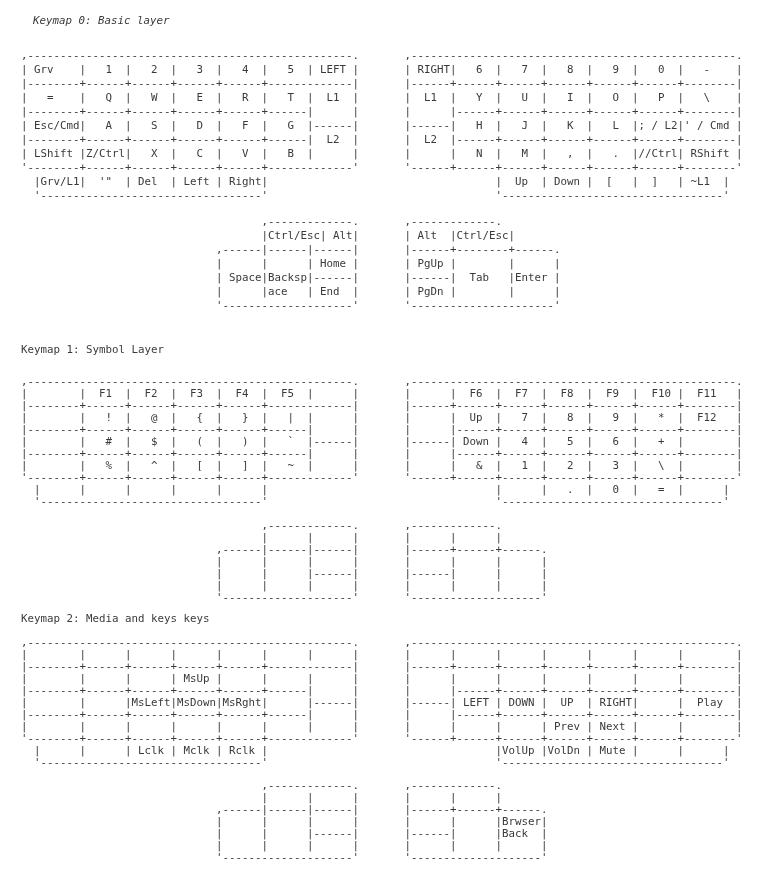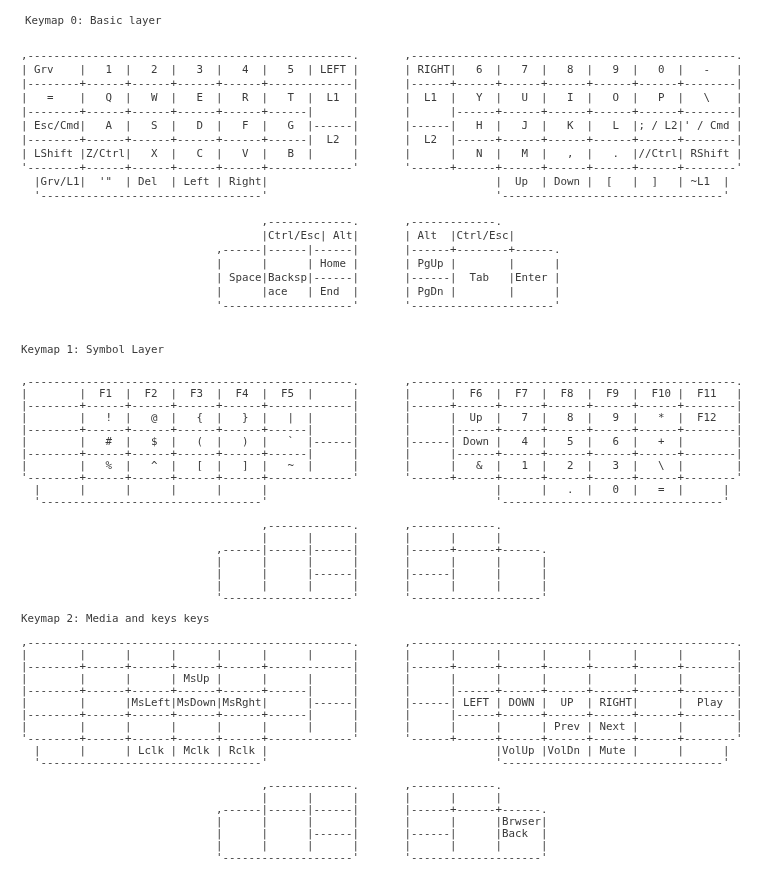--- a/index.html
+++ b/index.html
@@ -21,21 +21,21 @@
     line-height: 13px;
     white-space: pre;
   }
   pre.art {
     margin: 0;
     font-family: "DejaVu Sans Mono", "Liberation Mono", monospace;
     font-size: 10.8px;
     white-space: pre;
   }
   
-  .s0 .title { margin: 0 0 22px 4px; }
+  .s0 .title { margin: 0 0 22px 12px; font-style: italic; }
   .s0 pre.art { line-height: 14px; }
   .s0 pre.thumb { margin-top: 12px; }
   .s0 { margin-bottom: 30px; }
   
   .s1 .title { margin: 0 0 20px 0; }
   .s1 pre.art { line-height: 12px; }
   .s1 pre.thumb { margin-top: 12px; }
   .s1 { margin-bottom: 8px; }
   
   .s2 .title { margin: 0 0 12px 0; }

